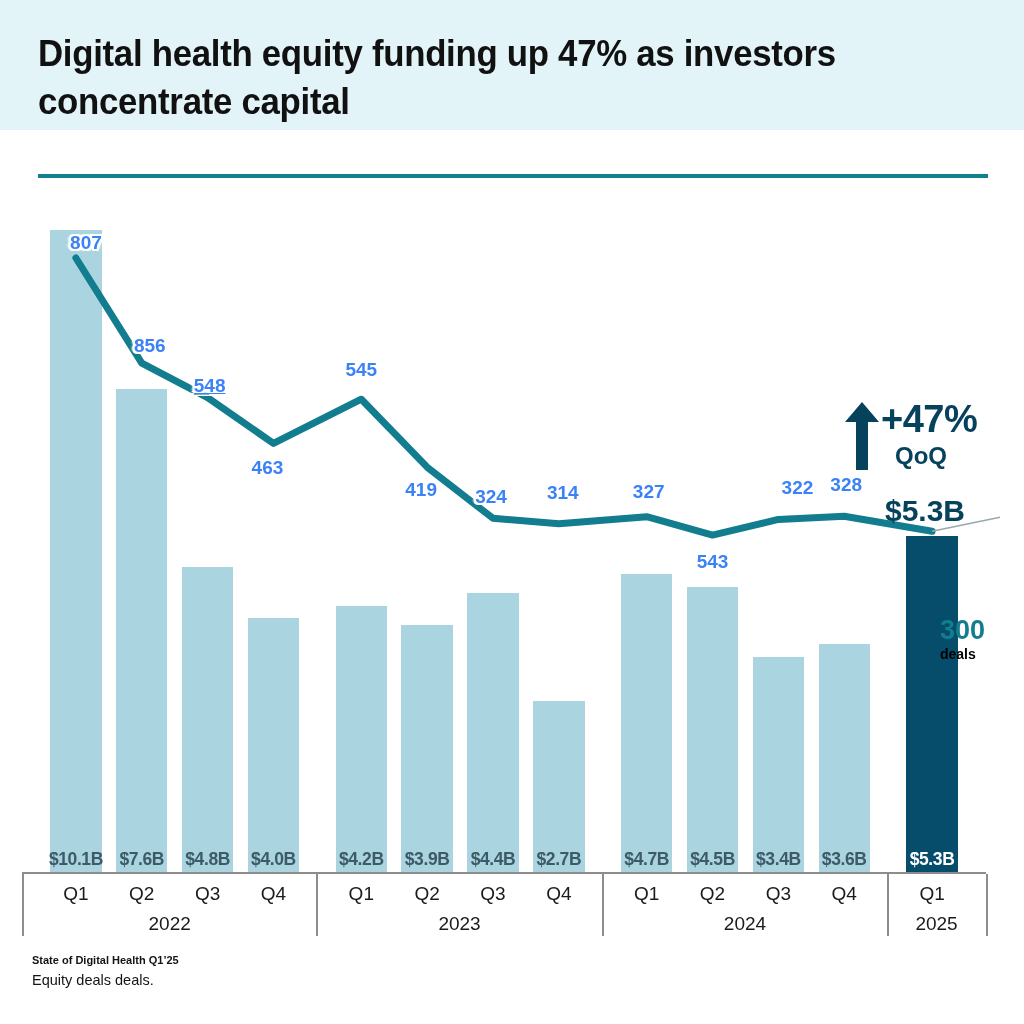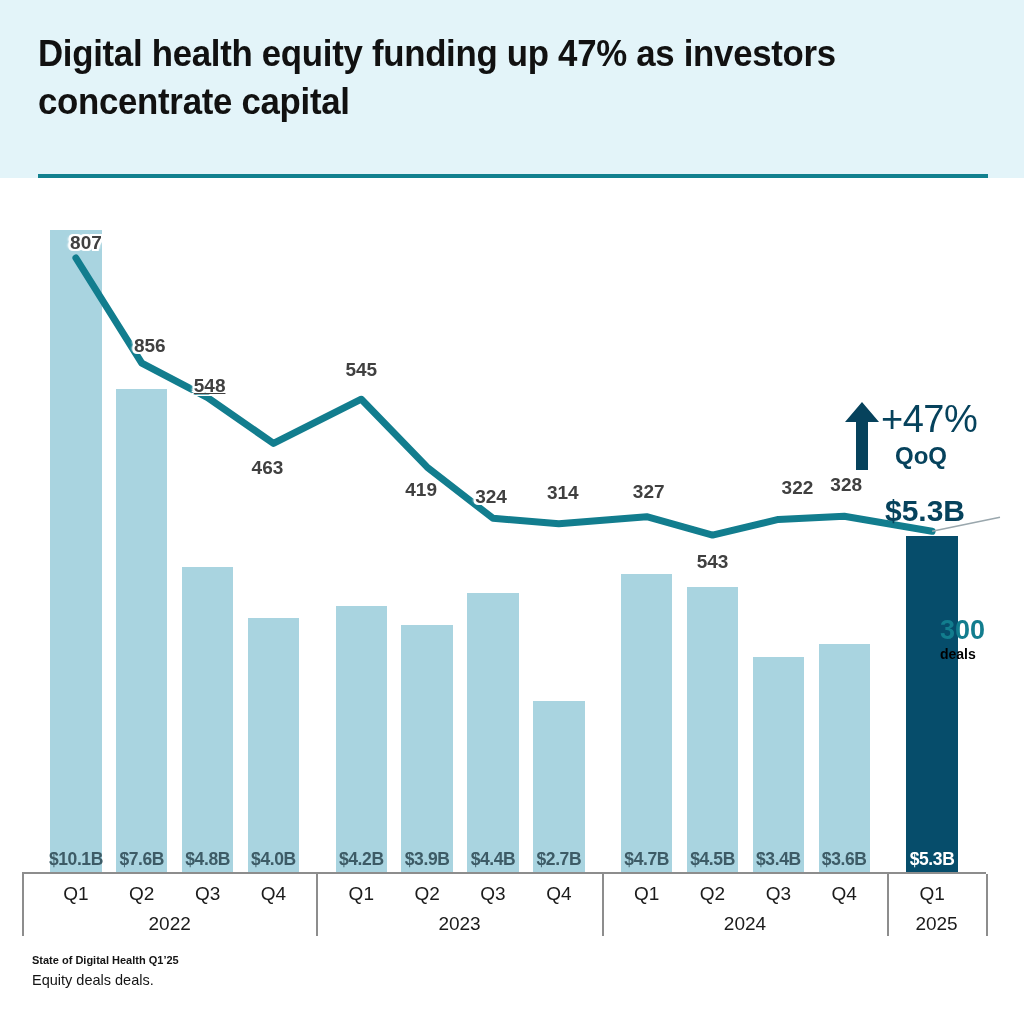--- a/index.html
+++ b/index.html
@@ -8,21 +8,21 @@
     width:1024px;height:1024px;
     background:#ffffff;
     font-family:"Liberation Sans", sans-serif;
     overflow:hidden;
     position:relative;
   }
   #canvas{position:relative;width:1024px;height:1024px;}
 
   
   .header{
-    position:absolute;left:0;top:0;width:1024px;height:178px;
+    position:absolute;left:0;top:0;width:1024px;height:130px;
     background:#e3f4f9;
   }
   .header-title{
     position:absolute;left:38px;top:30px;width:900px;
     font-size:37px;line-height:48px;
     font-weight:bold;color:#111111;
     letter-spacing:-0.3px;
     font-family:"Liberation Sans", sans-serif;
     font-stretch:condensed;
     transform:scaleX(0.94);transform-origin:left top;
@@ -50,21 +50,21 @@
     font-size:17.5px;font-weight:bold;color:#3d5b66;
     text-align:center;
     bottom:68px;
     letter-spacing:-0.4px;
   }
   .bar-value.on-dark{color:#ffffff;}
 
   
   .line-label{
     position:absolute;
-    font-size:19px;font-weight:bold;color:#404040;
+    font-size:19px;font-weight:bold;color:#3b82f6;
     text-align:center;white-space:nowrap;
     text-shadow:
       -2px -2px 0 #fff, 2px -2px 0 #fff, -2px 2px 0 #fff, 2px 2px 0 #fff,
       -2px 0 0 #fff, 2px 0 0 #fff, 0 -2px 0 #fff, 0 2px 0 #fff,
       -3px 0 2px #fff, 3px 0 2px #fff;
     z-index:6;
   }
 
   
   .axis-line{
@@ -86,21 +86,21 @@
   
   .callout{
     position:absolute;left:845px;top:220px;width:160px;height:80px;
     z-index:7;
   }
   .callout-arrow{
     position:absolute;left:0;top:4px;width:34px;height:68px;
   }
   .callout-pct{
     position:absolute;left:36px;top:0px;
-    font-size:38px;font-weight:normal;color:#06425c;
+    font-size:38px;font-weight:bold;color:#06425c;
     letter-spacing:-0.5px;white-space:nowrap;
   }
   .callout-qoq{
     position:absolute;left:50px;top:44px;
     font-size:24px;font-weight:bold;color:#06425c;
     white-space:nowrap;
   }
   .hl-value{
     position:absolute;left:855px;top:316px;width:140px;
     font-size:30px;font-weight:bold;color:#06425c;

